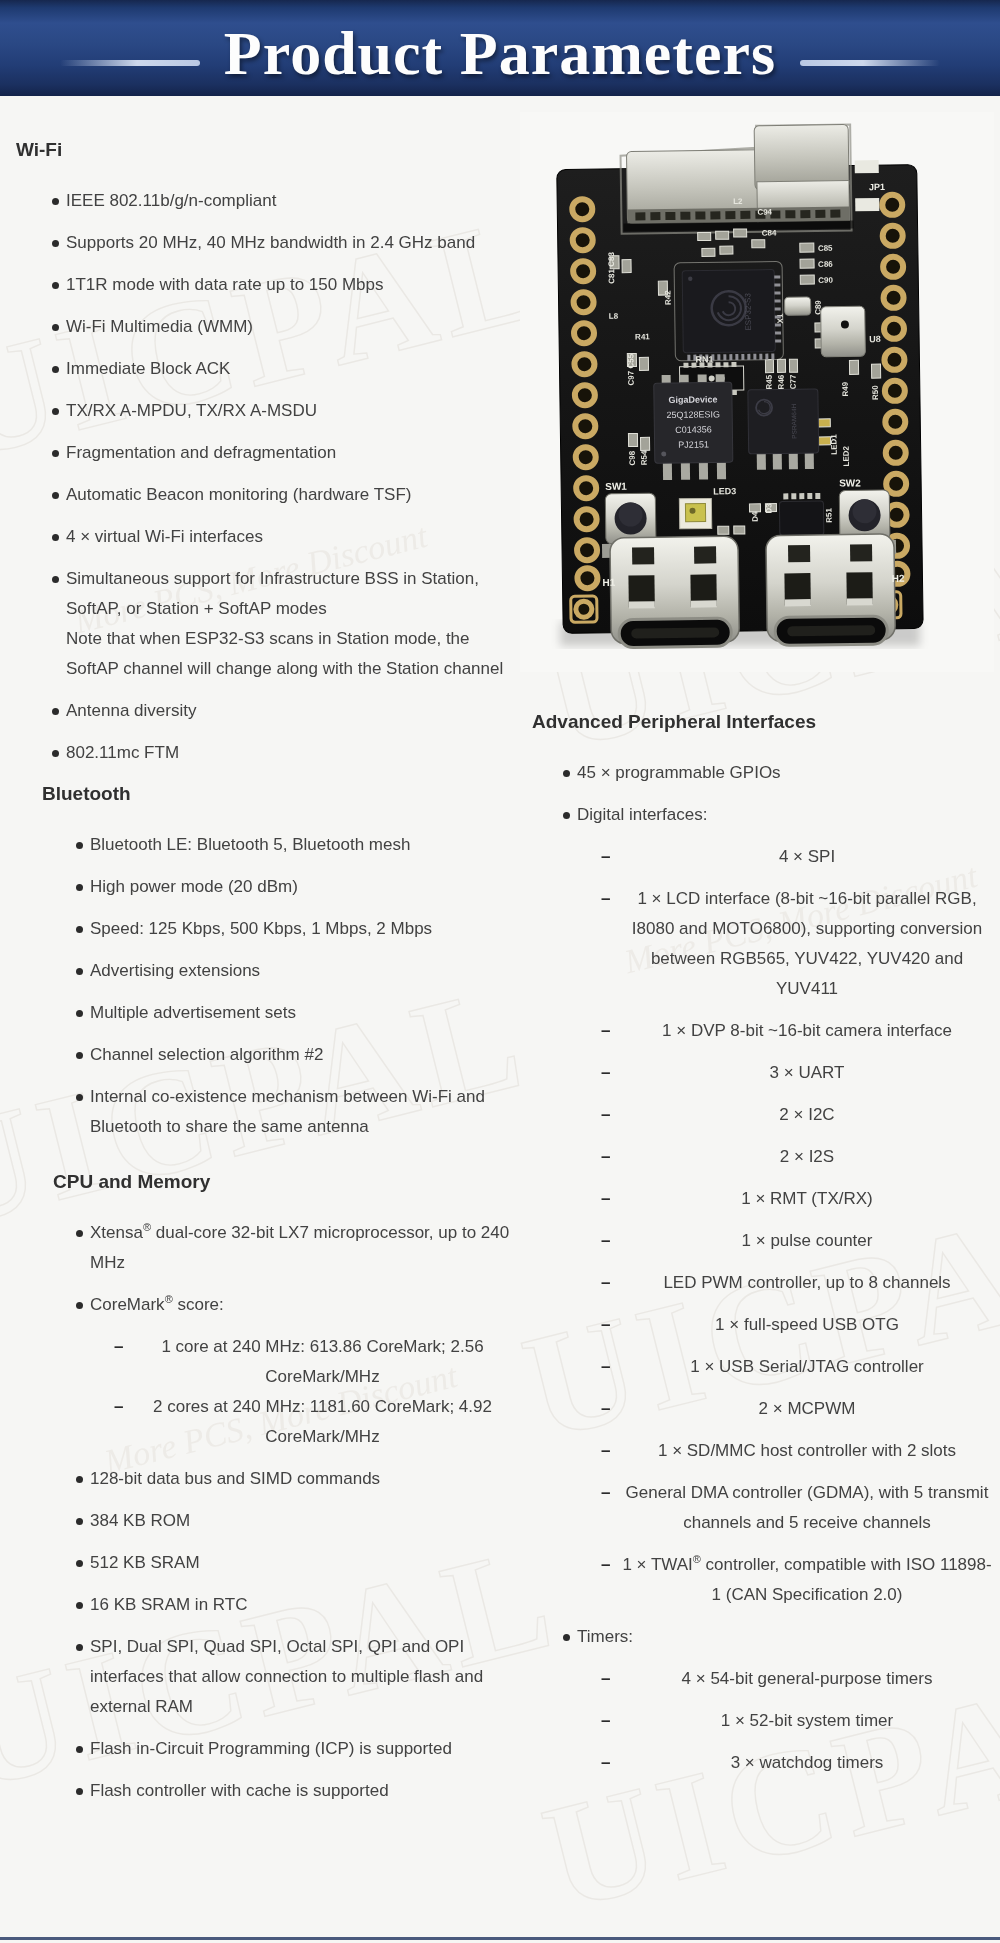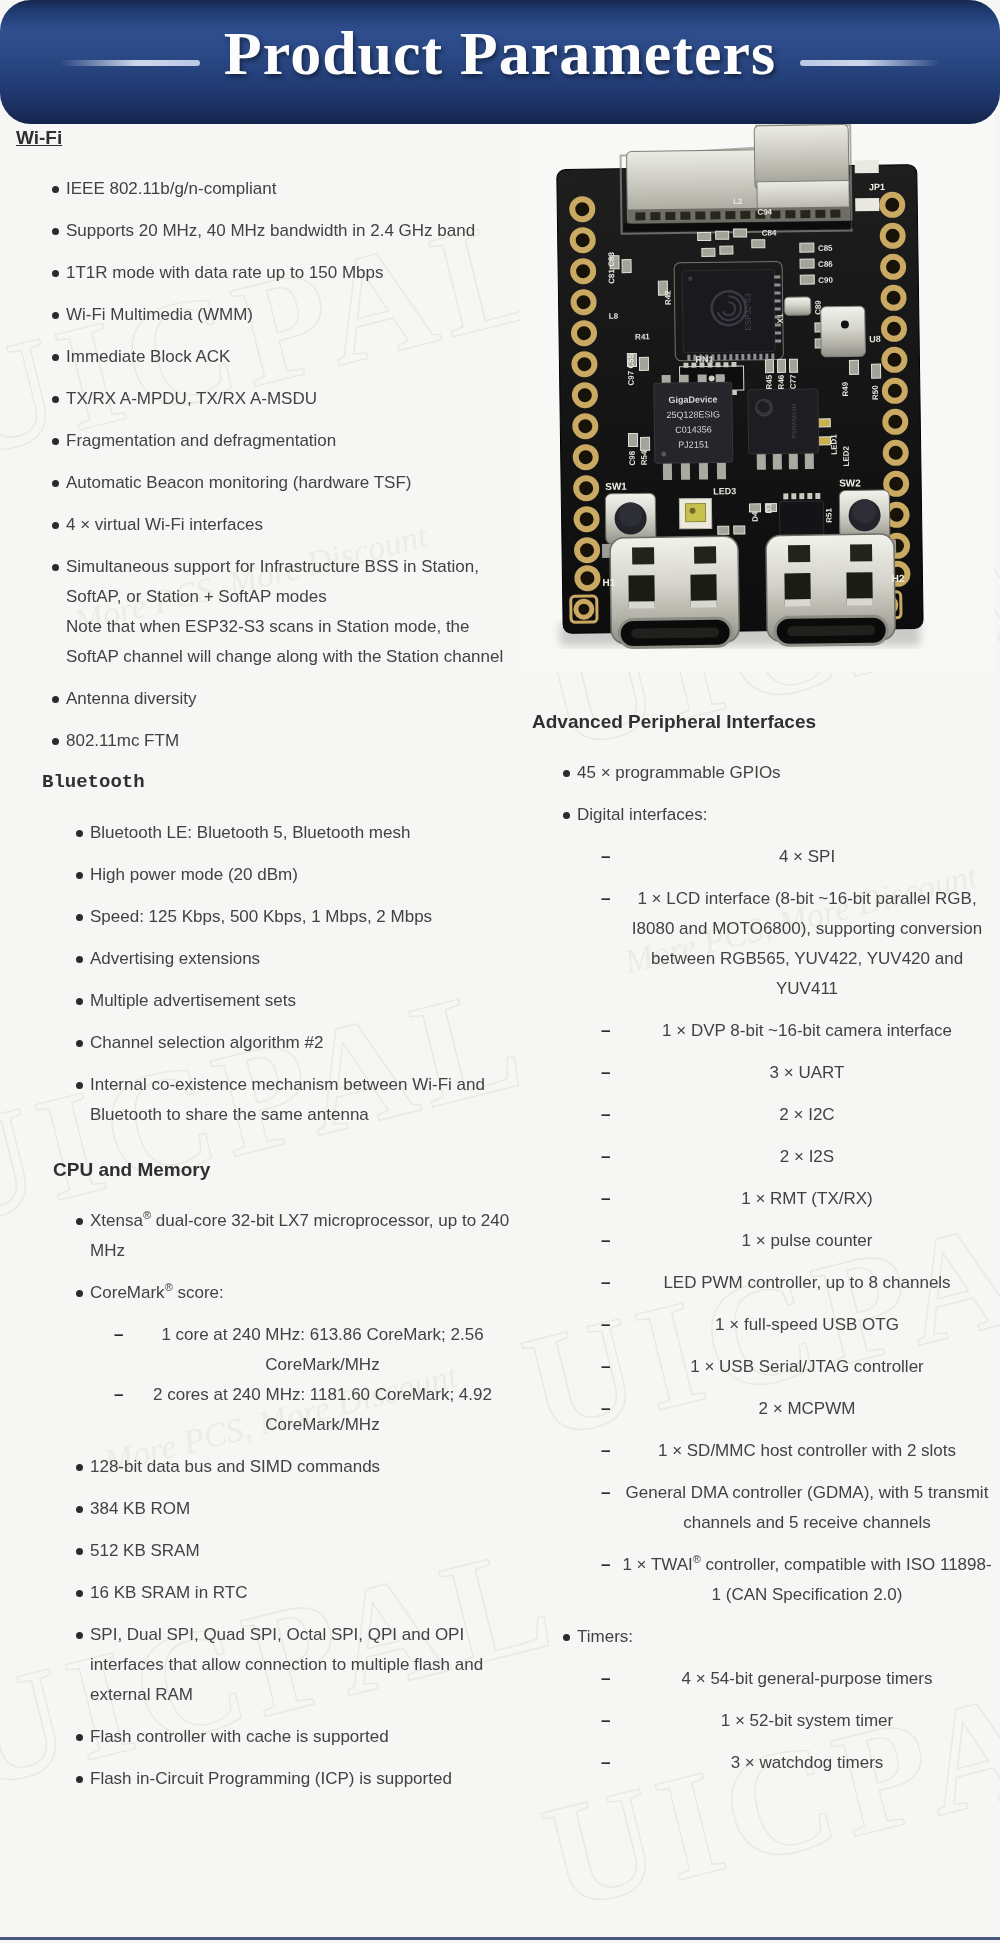--- a/index.html
+++ b/index.html
@@ -1,39 +1,39 @@
 <!DOCTYPE html>
 <html><head>
 <meta charset="utf-8">
 <style>
   html,body{margin:0;padding:0;background:#ffffff;}
   .page{position:relative;width:1000px;height:1943px;background:#f6f6f4;overflow:hidden;
         font-family:"Liberation Sans","DejaVu Sans",sans-serif;color:#424242;}
   
-  .banner{position:absolute;left:0;top:0;width:1000px;height:124px;z-index:3;
-    background:linear-gradient(180deg,#16274e 0%,#1e3a70 8%,#2f4e8e 24%,#2a4884 46%,#223d76 68%,#1b3060 88%,#13234a 100%);border-radius:31px;}
+  .banner{position:absolute;left:0;top:0;width:1000px;height:96px;z-index:3;
+    background:linear-gradient(180deg,#16274e 0%,#1e3a70 8%,#2f4e8e 24%,#2a4884 46%,#223d76 68%,#1b3060 88%,#13234a 100%);}
   .banner h1{margin:0;position:absolute;left:0;right:0;top:18px;text-align:center;
     font-family:"Liberation Serif","DejaVu Serif",serif;font-weight:bold;font-size:62px;
     color:#fdfdfd;letter-spacing:1px;text-shadow:2px 3px 4px rgba(0,0,0,.45);}
   .deco-line{position:absolute;top:60px;height:6px;border-radius:3px;}
   .deco-line.left{left:60px;width:140px;background:linear-gradient(90deg,rgba(205,216,236,0),#cdd8ec 55%,#b9c8e4);}
   .deco-line.right{right:60px;width:140px;background:linear-gradient(270deg,rgba(205,216,236,0),#cdd8ec 55%,#b9c8e4);}
   
   .wm{position:absolute;z-index:0;font-family:"Liberation Serif","DejaVu Serif",serif;font-weight:bold;
       color:transparent;-webkit-text-stroke:1.4px #eae8e4;letter-spacing:8px;font-size:150px;
       transform:rotate(-14deg);pointer-events:none;white-space:nowrap;}
   .wt{position:absolute;z-index:0;font-family:"Liberation Serif","DejaVu Serif",serif;font-style:italic;
       color:#edebe7;font-size:34px;transform:rotate(-14deg);pointer-events:none;white-space:nowrap;}
   
   .col-left{position:absolute;left:16px;top:112px;width:496px;z-index:2;}
   .col-right{position:absolute;left:520px;top:112px;width:474px;z-index:2;}
   .sec-heading{font-size:19px;font-weight:bold;color:#303030;line-height:28px;margin:0 0 22px 0;}
-  .col-left .sec-heading:first-child{margin-top:12px;text-decoration:underline;}
-  
-  #left-sections > div:nth-child(3){margin-left:26px;margin-top:2px;font-family:Liberation Mono, monospace;}
+  .col-left .sec-heading:first-child{margin-top:24px;}
+  
+  #left-sections > div:nth-child(3){margin-left:26px;margin-top:2px;}
   #left-sections > div:nth-child(5){margin-left:37px;margin-top:26px;}
   #left-sections > ul:nth-child(4),
   #left-sections > ul:nth-child(6){padding-left:74px;}
   ul.bullets{list-style:none;margin:0 0 10px 0;padding:0 0 0 50px;}
   ul.bullets > li{position:relative;margin:0 0 12px 0;}
   ul.bullets > li::before{content:"";position:absolute;left:-14px;top:12px;width:7px;height:7px;border-radius:50%;background:#2b2b2b;}
   .b-text{font-size:17px;line-height:30px;white-space:pre-line;}
   ul.dashes{list-style:none;margin:12px 0 0 0;padding:0 0 0 43px;text-align:center;}
   ul.dashes > li{position:relative;font-size:17px;line-height:30px;margin:0 0 12px 0;white-space:pre-line;}
   ul.dashes > li::before{content:"–";position:absolute;left:-19px;top:0;font-weight:bold;color:#2b2b2b;}
@@ -157,24 +157,24 @@
           <li>
             <div class="b-text">512 KB SRAM</div>
           </li>
           <li>
             <div class="b-text">16 KB SRAM in RTC</div>
           </li>
           <li>
             <div class="b-text">SPI, Dual SPI, Quad SPI, Octal SPI, QPI and OPI interfaces that allow connection to multiple flash and external RAM</div>
           </li>
           <li>
+            <div class="b-text">Flash in-Circuit Programming (ICP) is supported</div>
+          </li>
+          <li>
             <div class="b-text">Flash controller with cache is supported</div>
-          </li>
-          <li>
-            <div class="b-text">Flash in-Circuit Programming (ICP) is supported</div>
           </li>
         </ul>
       </div>
   </div>
 
   <div class="col-right">
     <div class="board-wrap">
       <svg width="474" height="560" viewBox="0 0 474 560" xmlns="http://www.w3.org/2000/svg">
         <defs>
           <linearGradient id="metal" x1="0" y1="0" x2="0" y2="1">

